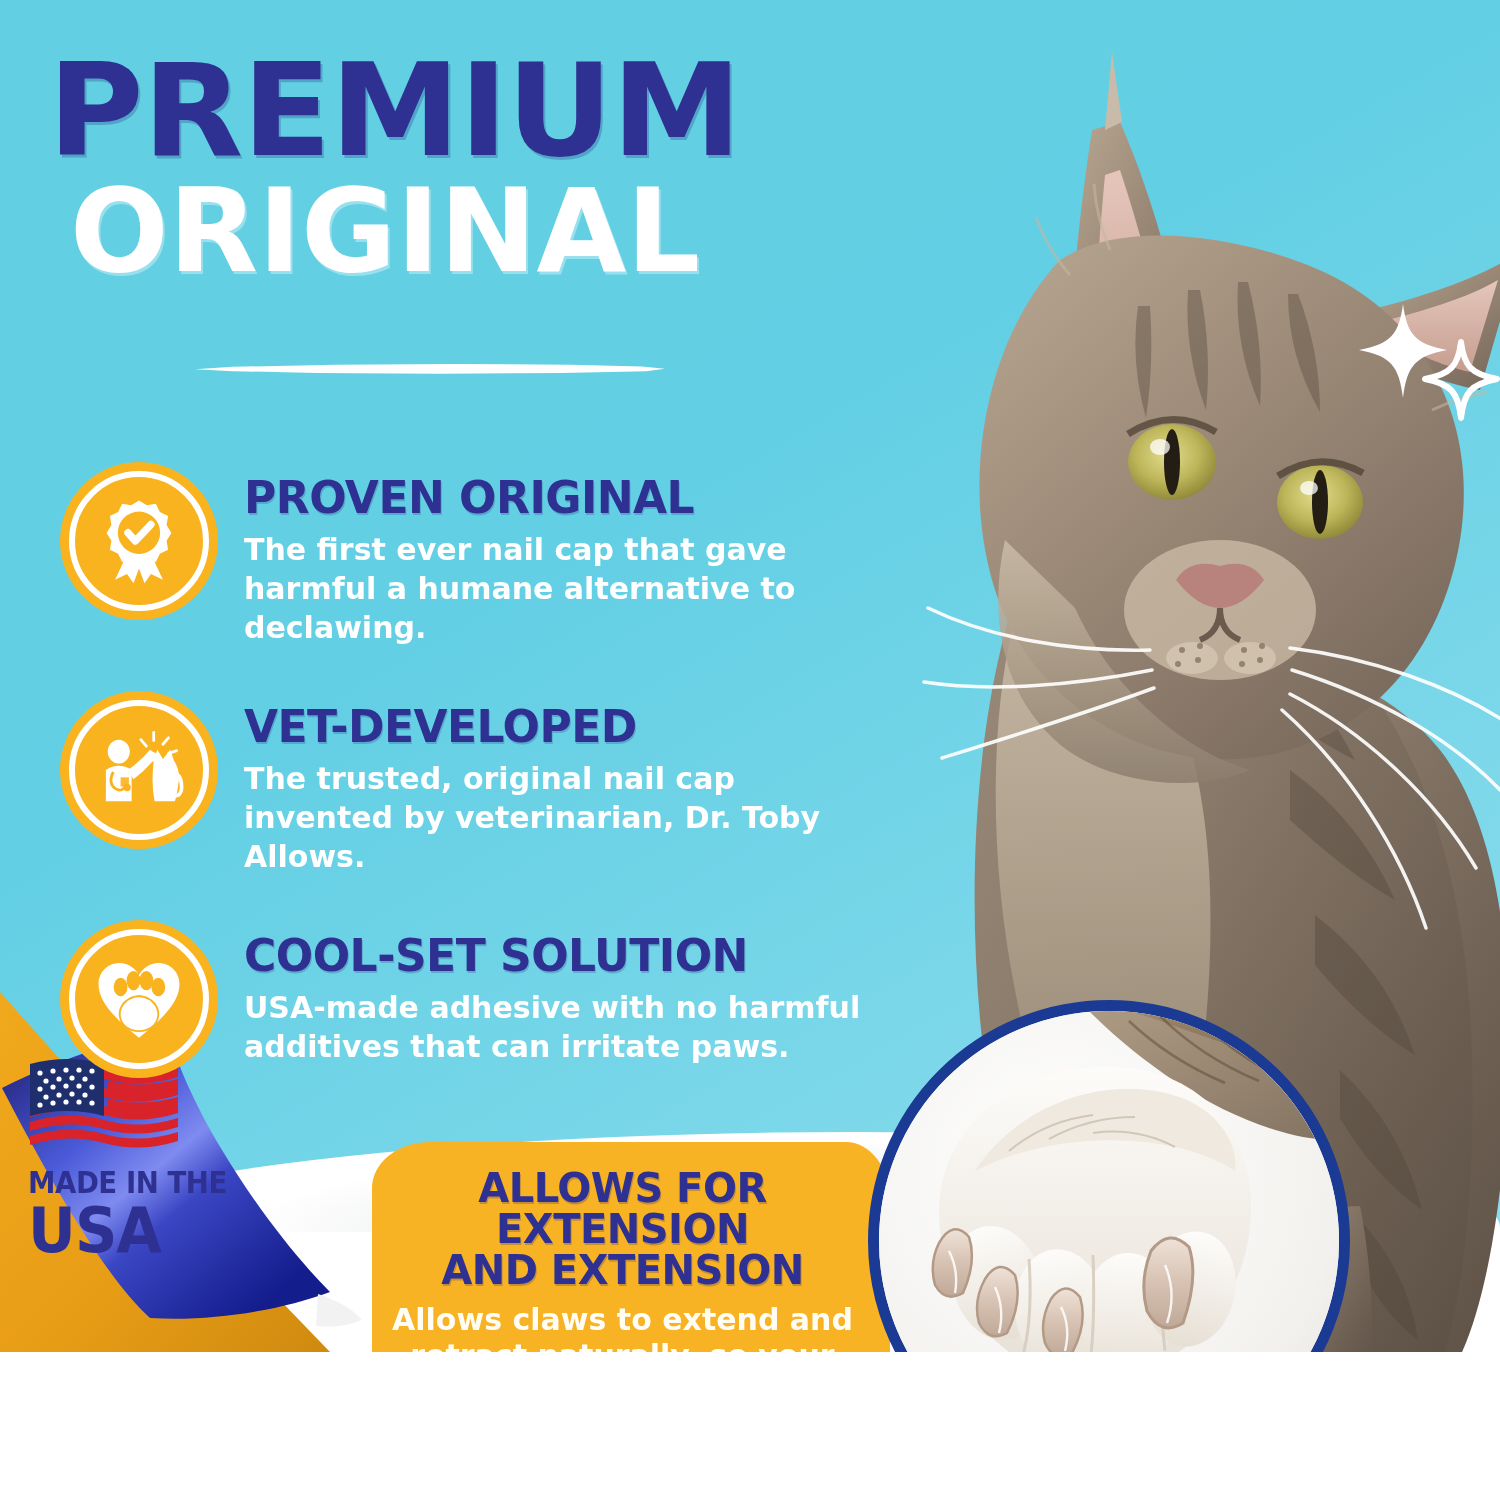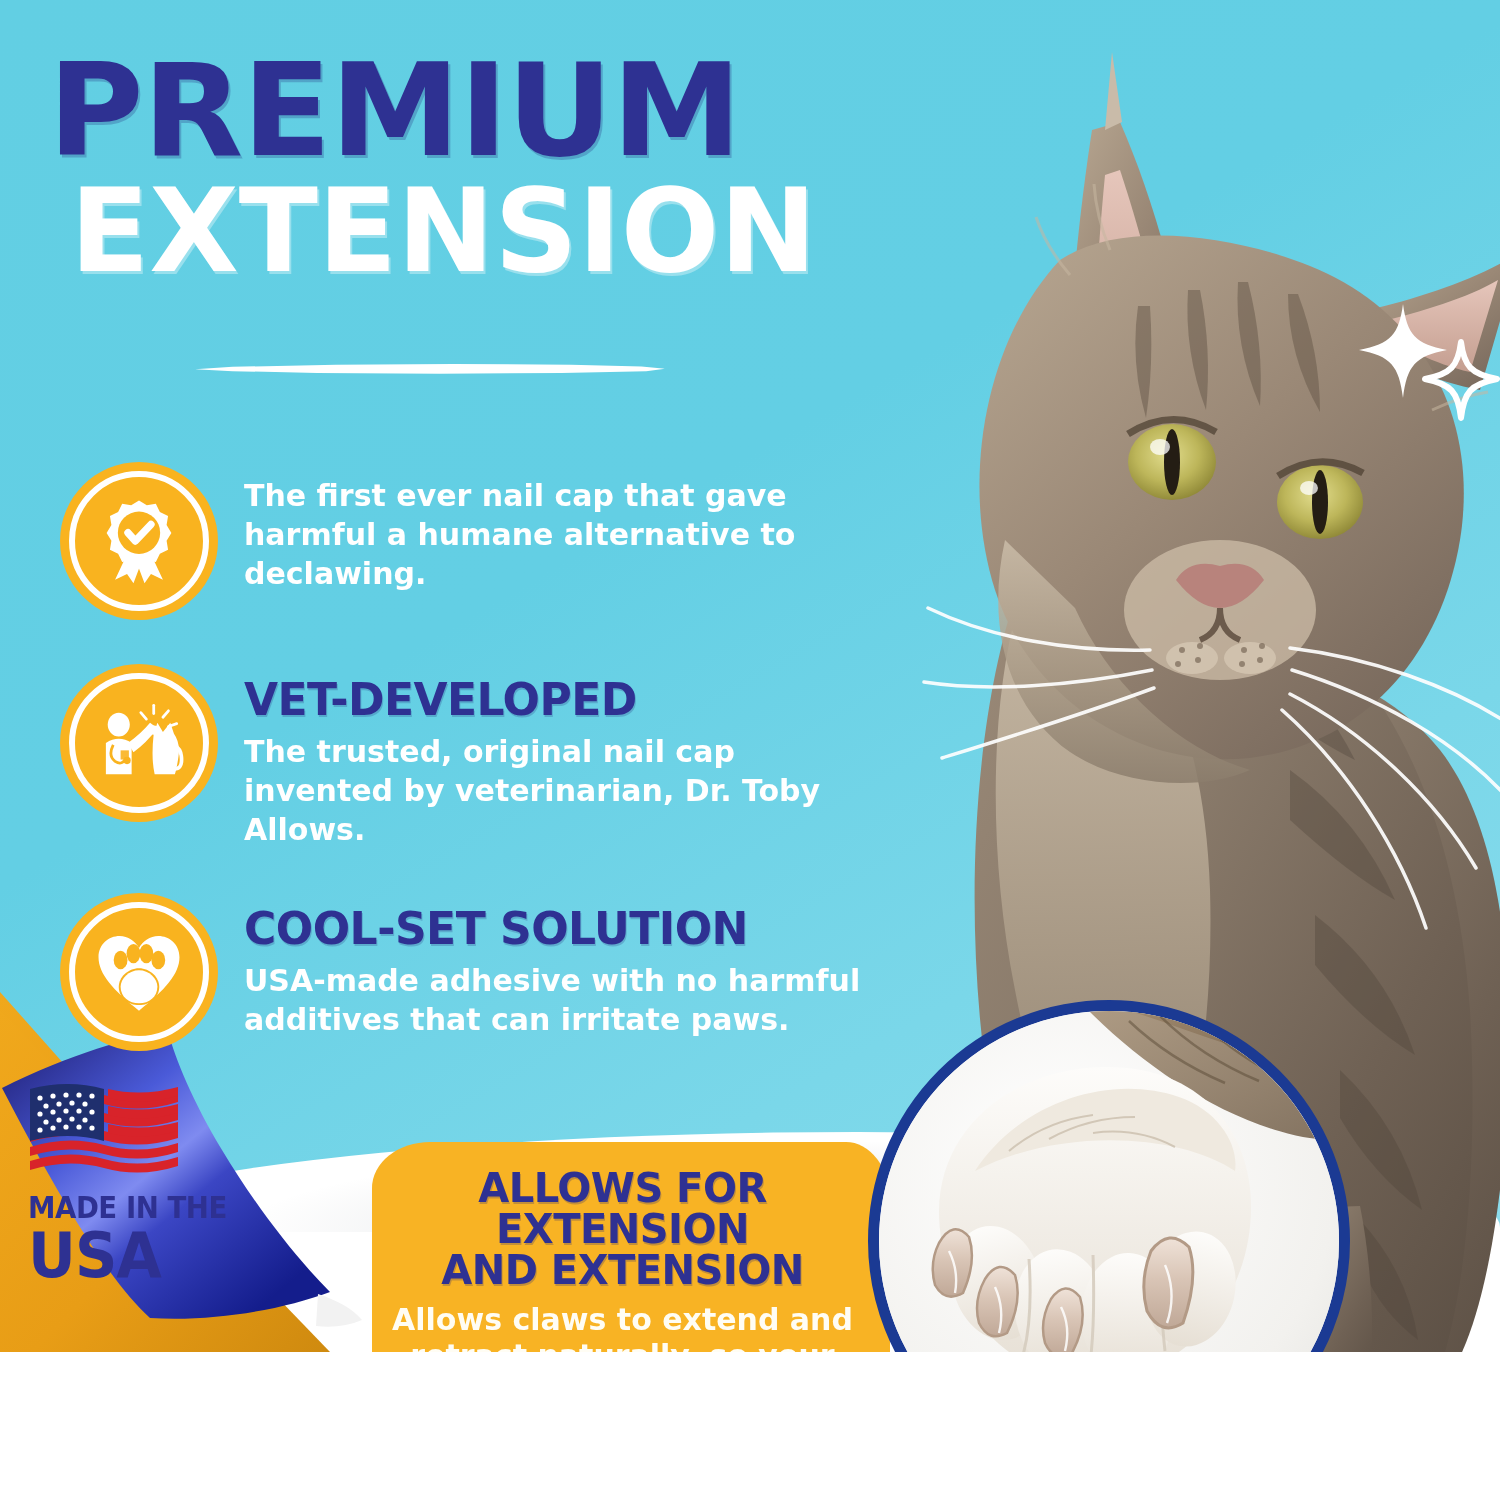--- a/index.html
+++ b/index.html
@@ -146,21 +146,21 @@
   .curl-layer {
     position: absolute;
     left: 0; bottom: 0;
     width: 460px; height: 360px;
     z-index: 5;
   }
   .curl-layer svg { width: 100%; height: 100%; display: block; }
 
   .usa-badge {
     position: absolute;
-    left: 28px; bottom: 64px;
+    left: 28px; bottom: 89px;
     z-index: 6;
     width: 230px;
   }
   .flag { width: 152px; height: 96px; display: block; margin-bottom: 16px; }
   .usa-line1 {
     font-family: "DejaVu Sans", sans-serif;
     font-weight: 700;
     font-size: 30px;
     letter-spacing: -0.5px;
     color: #2e3192;
@@ -353,37 +353,38 @@
 
   <div class="sparkles">
     <svg width="150" height="130" viewBox="0 0 150 130" xmlns="http://www.w3.org/2000/svg">
       <path d="M48 4 C 52 34, 60 44, 92 50 C 60 56, 52 66, 48 98 C 44 66, 36 56, 4 50 C 36 44, 44 34, 48 4 Z" fill="#ffffff"></path>
       <path d="M106 42 C 109 66, 116 74, 142 79 C 116 84, 109 92, 106 118 C 103 92, 96 84, 70 79 C 96 74, 103 66, 106 42 Z" fill="none" stroke="#ffffff" stroke-width="6" stroke-linejoin="round"></path>
     </svg>
   </div>
 
   <div class="headline">
     <div class="hl-1">PREMIUM</div>
-    <div class="hl-2">EXTENSION</div>
+    <div class="hl-2">ORIGINAL</div>
   </div>
   <div class="divider"></div>
 
   <div class="features">
 
     <div class="feature">
       <div class="badge">
         <svg viewBox="0 0 100 100" xmlns="http://www.w3.org/2000/svg" fill="#ffffff">
           <path d="M40 58 L24 92 L37 86 L44 96 L56 64 Z"></path>
           <path d="M60 58 L76 92 L63 86 L56 96 L44 64 Z"></path>
           <path d="M50 6 l8.5 5.2 9.8 -1.6 4.4 8.9 8.9 4.4 -1.6 9.8 5.2 8.5 -5.2 8.5 1.6 9.8 -8.9 4.4 -4.4 8.9 -9.8 -1.6 -8.5 5.2 -8.5 -5.2 -9.8 1.6 -4.4 -8.9 -8.9 -4.4 1.6 -9.8 -5.2 -8.5 5.2 -8.5 -1.6 -9.8 8.9 -4.4 4.4 -8.9 9.8 1.6 Z"></path>
           <circle cx="50" cy="41" r="23" fill="#f9b31f"></circle>
           <path d="M38 41 l8 9 l17 -18" stroke="#ffffff" stroke-width="8" fill="none" stroke-linecap="round" stroke-linejoin="round"></path>
         </svg>
       </div>
       <div class="ftext">
+        <div class="ftitle">PROVEN ORIGINAL</div>
         <div class="fbody">The first ever nail cap that gave harmful a humane alternative to declawing.</div>
       </div>
     </div>
 
     <div class="feature">
       <div class="badge">
         <svg viewBox="0 0 100 100" xmlns="http://www.w3.org/2000/svg" fill="#ffffff">
 
           <ellipse cx="28" cy="30" rx="12" ry="13"></ellipse>
 

